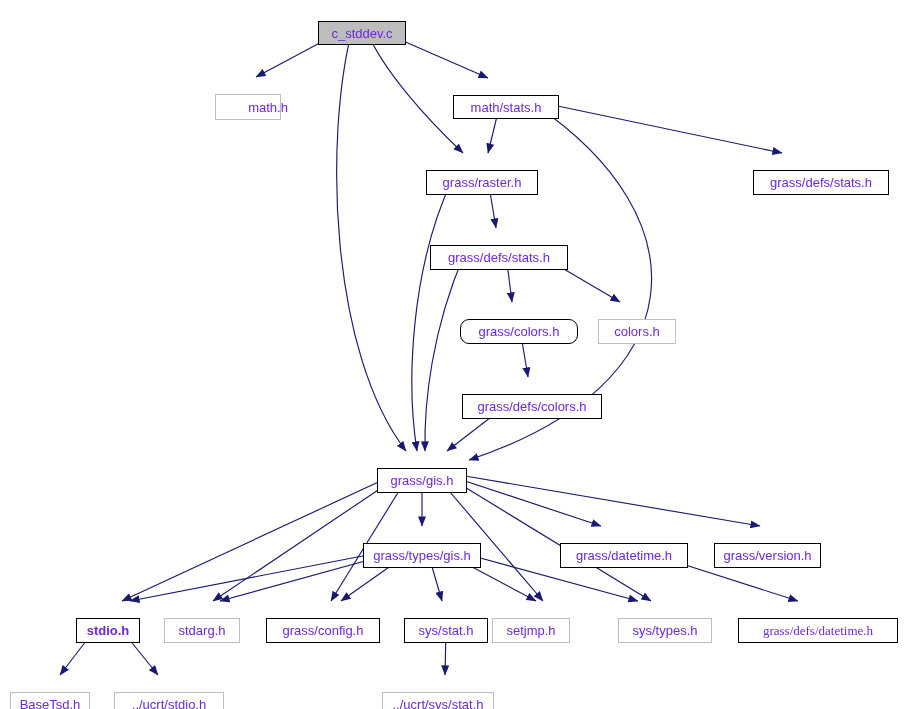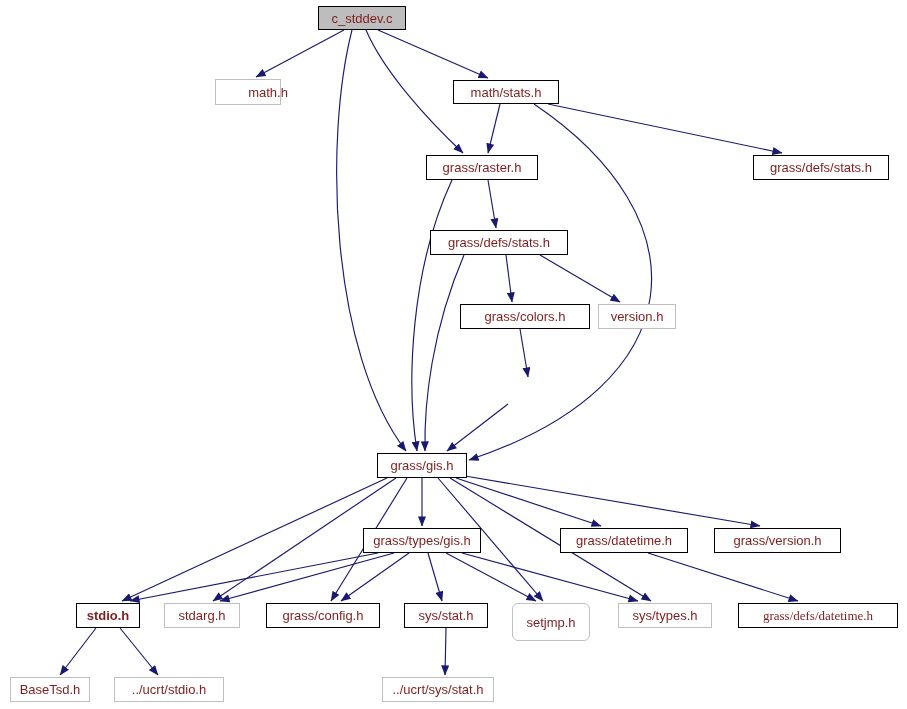--- a/index.html
+++ b/index.html
@@ -11,24 +11,25 @@
     overflow:hidden;
   }
   #edge-layer{position:absolute;left:0;top:0;width:907px;height:709px;}
   .edge{fill:none;stroke:#191970;stroke-width:1.15;}
   .node{
     position:absolute;
     display:flex;align-items:center;justify-content:center;
     box-sizing:border-box;
     background:#ffffff;
     border:1px solid #000000;
-    color:#7f1d1d;
+    color:#6d28d9;
     font-size:13px;
     white-space:nowrap;
     cursor:pointer;
+    margin-top:15px;
   }
   .node.plain{border-color:#bfbfbf;cursor:default;}
   .node.root{background:#bdbdbd;font-weight:400;}
 </style>
 </head>
 <body>
 
 <div id="diagram">
   <svg id="edge-layer" width="907" height="709" viewBox="0 0 907 709" xmlns="http://www.w3.org/2000/svg">
     <defs>
@@ -71,29 +72,30 @@
         <path d="M446,628 L445,675" class="edge" marker-end="url(#arrowhead)"></path>
       </g>
   </svg>
 
 <div class="node root" style="left: 318px; top: 6px; width: 88px; height: 24px;">c_stddev.c</div>
     <div class="node plain" style="left: 215px; top: 79px; width: 66px; height: 26px; padding-left: 40px;">math.h</div>
     <div class="node " style="left: 453px; top: 80px; width: 106px; height: 24px;">math/stats.h</div>
     <div class="node " style="left: 426px; top: 155px; width: 112px; height: 25px;">grass/raster.h</div>
     <div class="node " style="left: 753px; top: 155px; width: 136px; height: 25px;">grass/defs/stats.h</div>
     <div class="node " style="left: 430px; top: 230px; width: 138px; height: 25px;">grass/defs/stats.h</div>
-    <div class="node " style="left: 460px; top: 304px; width: 130px; height: 25px;">grass/colors.h</div>
-    <div class="node plain" style="left: 598px; top: 304px; width: 78px; height: 25px;">version.h</div>
+    <div class="node " style="left: 460px; top: 304px; width: 118px; height: 25px; border-radius: 9px;">grass/colors.h</div>
+    <div class="node plain" style="left: 598px; top: 304px; width: 78px; height: 25px;">colors.h</div>
+    <div class="node " style="left: 462px; top: 379px; width: 140px; height: 25px;">grass/defs/colors.h</div>
     <div class="node " style="left: 377px; top: 453px; width: 90px; height: 25px;">grass/gis.h</div>
     <div class="node " style="left: 363px; top: 528px; width: 118px; height: 25px;">grass/types/gis.h</div>
     <div class="node " style="left: 560px; top: 528px; width: 128px; height: 25px;">grass/datetime.h</div>
-    <div class="node " style="left: 714px; top: 528px; width: 127px; height: 25px;">grass/version.h</div>
+    <div class="node " style="left: 714px; top: 528px; width: 107px; height: 25px;">grass/version.h</div>
     <div class="node " style="left: 76px; top: 603px; width: 64px; height: 25px; font-weight: bold;">stdio.h</div>
     <div class="node plain" style="left: 164px; top: 603px; width: 76px; height: 25px;">stdarg.h</div>
     <div class="node " style="left: 266px; top: 603px; width: 114px; height: 25px;">grass/config.h</div>
     <div class="node " style="left: 404px; top: 603px; width: 84px; height: 25px;">sys/stat.h</div>
-    <div class="node plain" style="left: 512px; top: 603px; width: 78px; height: 38px; border-radius: 6px;">setjmp.h</div>
+    <div class="node plain" style="left: 492px; top: 603px; width: 78px; height: 25px;">setjmp.h</div>
     <div class="node plain" style="left: 618px; top: 603px; width: 94px; height: 25px;">sys/types.h</div>
     <div class="node " style="left: 738px; top: 603px; width: 160px; height: 25px; font-family: Liberation Serif, serif;">grass/defs/datetime.h</div>
     <div class="node plain" style="left: 10px; top: 677px; width: 80px; height: 25px;">BaseTsd.h</div>
     <div class="node plain" style="left: 114px; top: 677px; width: 110px; height: 25px;">../ucrt/stdio.h</div>
     <div class="node plain" style="left: 382px; top: 677px; width: 112px; height: 25px;">../ucrt/sys/stat.h</div>
   </div>
 
 </body></html>

